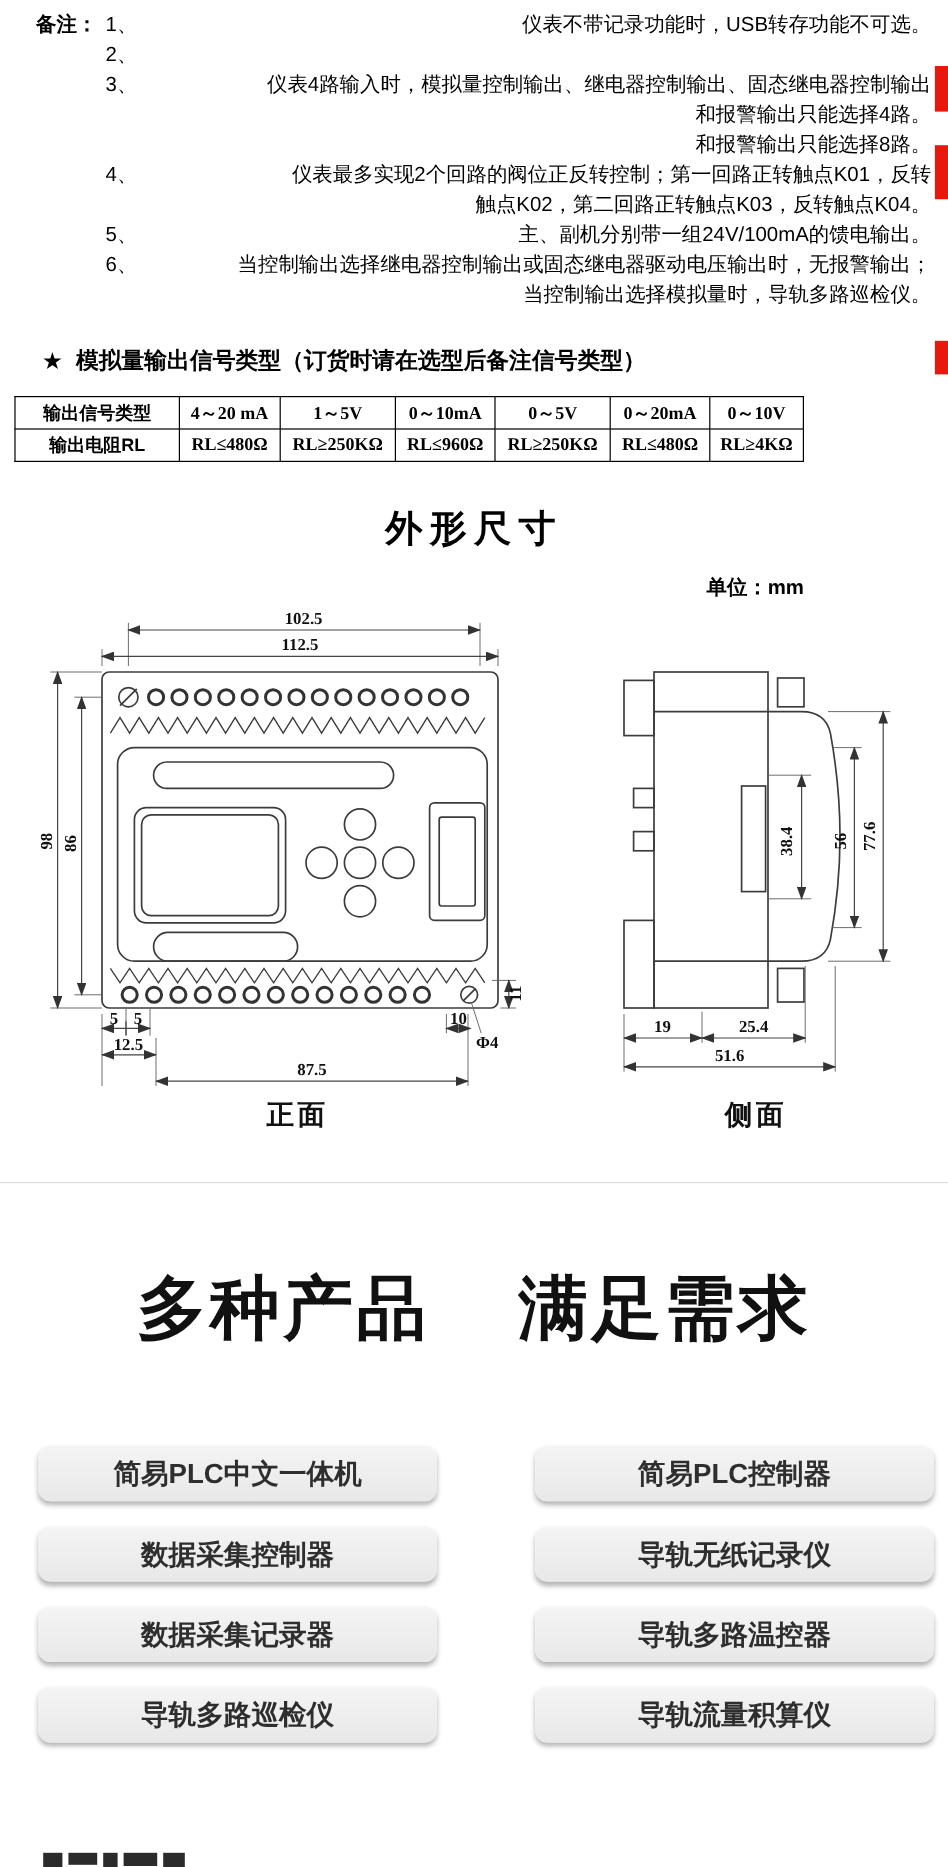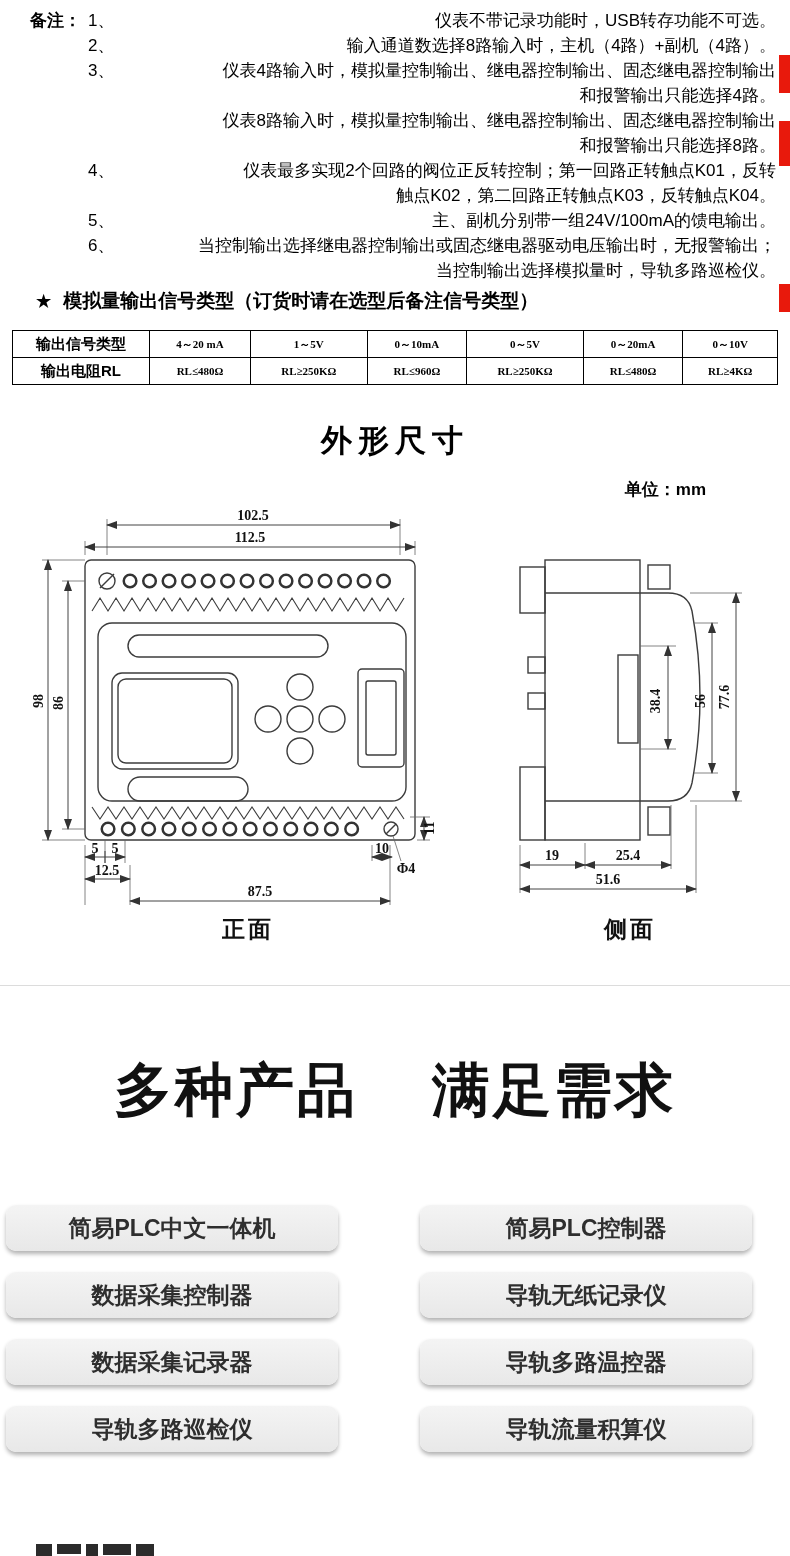--- a/index.html
+++ b/index.html
@@ -16,43 +16,43 @@
   
   .edge-marker{position:absolute;right:0;width:11px;background:#e8190c;}
   .edge-marker.m1{top:55px;height:38px;}
   .edge-marker.m2{top:121px;height:45px;}
   .edge-marker.m3{top:284px;height:28px;}
   
   .analog-line{position:absolute;top:288px;left:36px;display:flex;align-items:center;gap:12px;
     font-size:19px;font-weight:bold;}
   .analog-line .star{font-size:17px;}
   
-  table.sig{position:absolute;top:330px;left:12px;width:766px;border-collapse:collapse;}
+  table.sig{position:absolute;top:330px;left:12px;width:658px;border-collapse:collapse;}
   table.sig td{border:1px solid #000;height:24px;text-align:center;vertical-align:middle;}
   table.sig td.c0{width:134px;font-weight:bold;font-size:15px;}
-  table.sig td.val{font-family:"Liberation Serif",serif;font-weight:bold;font-size:11px;}
+  table.sig td.val{font-family:"Liberation Serif",serif;font-weight:bold;font-size:15px;}
   
   .dim-title{position:absolute;top:420px;left:0;width:100%;text-align:center;
     font-size:31px;font-weight:bold;letter-spacing:6px;}
   .unit-label{position:absolute;top:478px;left:0;width:100%;text-align:right;
-    padding-right:84px;box-sizing:border-box;font-size:17px;font-weight:bold;}
+    padding-right:120px;box-sizing:border-box;font-size:17px;font-weight:bold;}
   .view-svg{position:absolute;top:505px;left:0;display:block;}
   .view-svg text{font-family:"Liberation Serif",serif;font-weight:bold;font-size:14px;fill:#111;
     stroke:none;}
   .view-svg text.vlabel{font-family:"Liberation Sans",sans-serif;font-size:23px;font-weight:600;
     letter-spacing:3px;}
   .draw{stroke:#3c3c3c;stroke-width:1.4;fill:none;}
   .dim{stroke:#444;stroke-width:1;fill:none;}
   .ext{stroke:#666;stroke-width:0.8;fill:none;}
   
   .divider{position:absolute;top:985px;left:0;width:100%;height:1px;background:#dcdcdc;}
   
   .prod-title{position:absolute;top:1052px;left:0;width:100%;display:flex;justify-content:center;
     gap:74px;font-size:58px;font-weight:bold;letter-spacing:3px;color:#111;}
-  .prod-grid{position:absolute;top:1205px;left:6px;width:746px;display:grid;
+  .prod-grid{position:absolute;top:1205px;left:32px;width:746px;display:grid;
     grid-template-columns:332px 332px;column-gap:82px;row-gap:21px;}
   .prod-btn{height:46px;display:flex;align-items:center;justify-content:center;
     background:linear-gradient(#f4f4f4,#e8e8e8);border-radius:10px;
     box-shadow:0 3px 4px rgba(0,0,0,0.3);font-size:23px;font-weight:bold;color:#2e2e2e;
     cursor:pointer;}
   
   .cutoff{position:absolute;top:1544px;left:36px;display:flex;gap:5px;align-items:flex-start;}
   .cutoff span{display:block;background:#2b2b2b;}
 </style>
 </head>
@@ -60,36 +60,30 @@
 
 <div class="notes">
   <div class="note-line">
     <span class="nl-prefix">备注：</span>
     <span class="nl-num">1、</span>
     <span class="nl-txt">仪表不带记录功能时，USB转存功能不可选。</span>
   </div>
   <div class="note-line">
     <span class="nl-prefix"></span>
     <span class="nl-num">2、</span>
-    <span class="nl-txt">输入通道数选择8路输入时，主机（4路）+副机（4路）。</span>
   </div>
   <div class="note-line">
     <span class="nl-prefix"></span>
     <span class="nl-num">3、</span>
     <span class="nl-txt">仪表4路输入时，模拟量控制输出、继电器控制输出、固态继电器控制输出</span>
   </div>
   <div class="note-line">
     <span class="nl-prefix"></span>
     <span class="nl-num"></span>
     <span class="nl-txt">和报警输出只能选择4路。</span>
-  </div>
-  <div class="note-line">
-    <span class="nl-prefix"></span>
-    <span class="nl-num"></span>
-    <span class="nl-txt">仪表8路输入时，模拟量控制输出、继电器控制输出、固态继电器控制输出</span>
   </div>
   <div class="note-line">
     <span class="nl-prefix"></span>
     <span class="nl-num"></span>
     <span class="nl-txt">和报警输出只能选择8路。</span>
   </div>
   <div class="note-line">
     <span class="nl-prefix"></span>
     <span class="nl-num">4、</span>
     <span class="nl-txt">仪表最多实现2个回路的阀位正反转控制；第一回路正转触点K01，反转</span>

